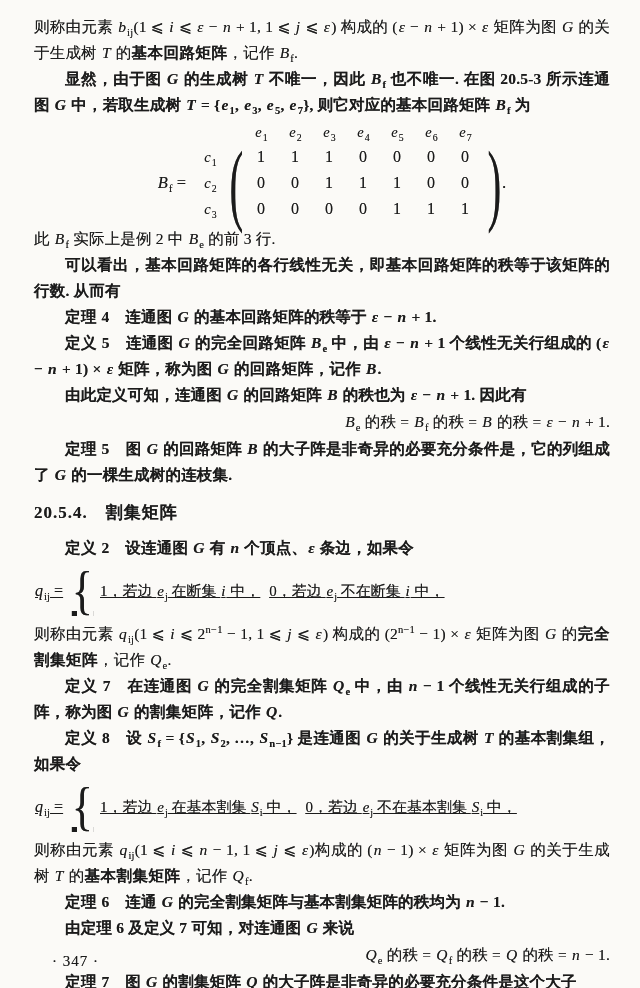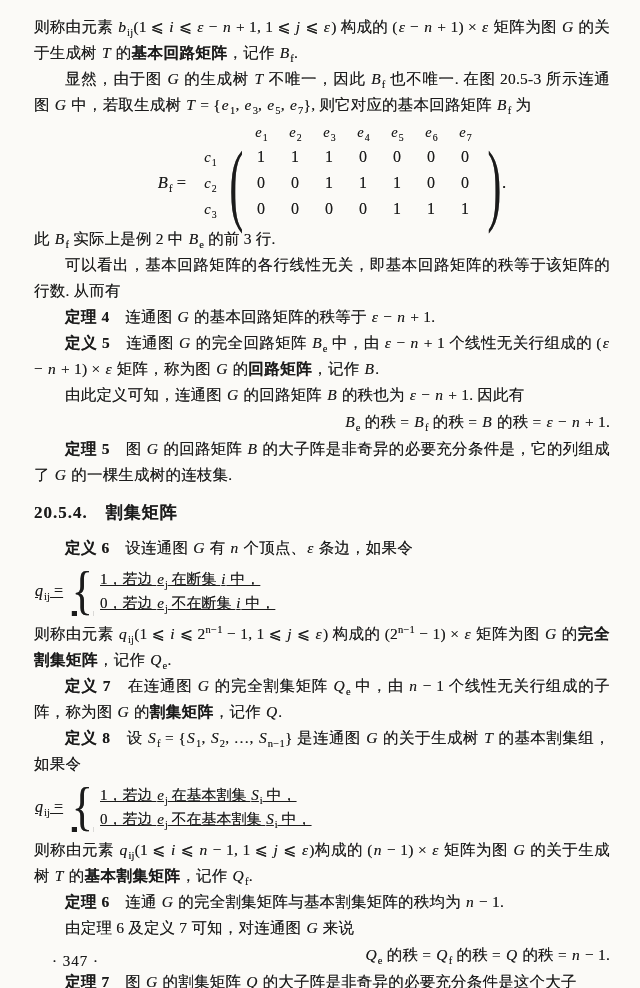--- a/index.html
+++ b/index.html
@@ -15,21 +15,21 @@
     overflow:hidden;
     text-shadow:0 0 .4px rgba(0,0,0,.55);
   }
   .para{
     margin:0;
     font-size:15.5px;
     line-height:26px;
     text-align:justify;
     letter-spacing:.2px;
   }
-  .indent{text-indent:2em;}
+  .indent{text-indent:2em;font-weight:bold;}
   i{font-style:italic;padding:0 1px;}
   b{letter-spacing:.5px;}
   sub{font-size:68%;line-height:0;}
   sup{font-size:68%;line-height:0;}
   
   .m-grid{
     display:grid;
     grid-template-columns:64px 28px 20px repeat(7,34px) 20px 10px;
     grid-template-rows:23px repeat(3,26px);
     justify-content:center;
@@ -57,21 +57,21 @@
     display:flex;justify-content:flex-start;align-items:center;
     margin:4px 0 4px;
     text-decoration:underline;
   }
   .cases .eq-lhs{font-size:16px;margin-right:7px;white-space:nowrap;}
   .cases .brace{
     font-size:52px;font-weight:300;line-height:1;
     transform:scaleX(.85);margin-right:5px;
     font-family:"Liberation Serif",serif;
   }
-  .case-col{display:flex;flex-direction:column;gap:3px;font-size:15px;line-height:21px;}
+  .case-col{display:flex;flex-direction:row;gap:9px;font-size:15px;line-height:21px;}
   .section-heading{
     font-size:17px;font-weight:bold;
     margin:13px 0 11px;letter-spacing:1px;
   }
   .footer{
     position:absolute;left:52px;bottom:18px;
     font-size:15px;letter-spacing:1px;
   }
 </style>
 </head>
@@ -130,21 +130,21 @@
   <p class="para indent"><b>定义 5</b>　连通图 <i>G</i> 的完全回路矩阵 <i>B</i><sub>e</sub> 中，由 <i>ε</i> − <i>n</i> + 1 个线性无关行组成的 (<i>ε</i> − <i>n</i> + 1) × <i>ε</i> 矩阵，称为图 <i>G</i> 的<b>回路矩阵</b>，记作 <i>B</i>.</p>
 
   <p class="para indent">由此定义可知，连通图 <i>G</i> 的回路矩阵 <i>B</i> 的秩也为 <i>ε</i> − <i>n</i> + 1. 因此有</p>
 
   <div class="eq-center"><i>B</i><sub>e</sub> 的秩 = <i>B</i><sub>f</sub> 的秩 = <i>B</i> 的秩 = <i>ε</i> − <i>n</i> + 1.</div>
 
   <p class="para indent"><b>定理 5</b>　图 <i>G</i> 的回路矩阵 <i>B</i> 的大子阵是非奇异的必要充分条件是，它的列组成了 <i>G</i> 的一棵生成树的连枝集.</p>
 
   <h2 class="section-heading">20.5.4.　割集矩阵</h2>
 
-  <p class="para indent"><b>定义 6</b>　设连通图 <i>G</i> 有 <i>n</i> 个顶点、<i>ε</i> 条边，如果令</p>
+  <p class="para indent"><b>定义 2</b>　设连通图 <i>G</i> 有 <i>n</i> 个顶点、<i>ε</i> 条边，如果令</p>
 
   <div class="cases">
     <span class="eq-lhs"><i>q</i><sub>ij</sub> =</span>
     <span class="brace">{</span>
     <span class="case-col">
       <span>1，若边 <i>e</i><sub>j</sub> 在断集 <i>i</i> 中，</span>
       <span>0，若边 <i>e</i><sub>j</sub> 不在断集 <i>i</i> 中，</span>
     </span>
   </div>
 

